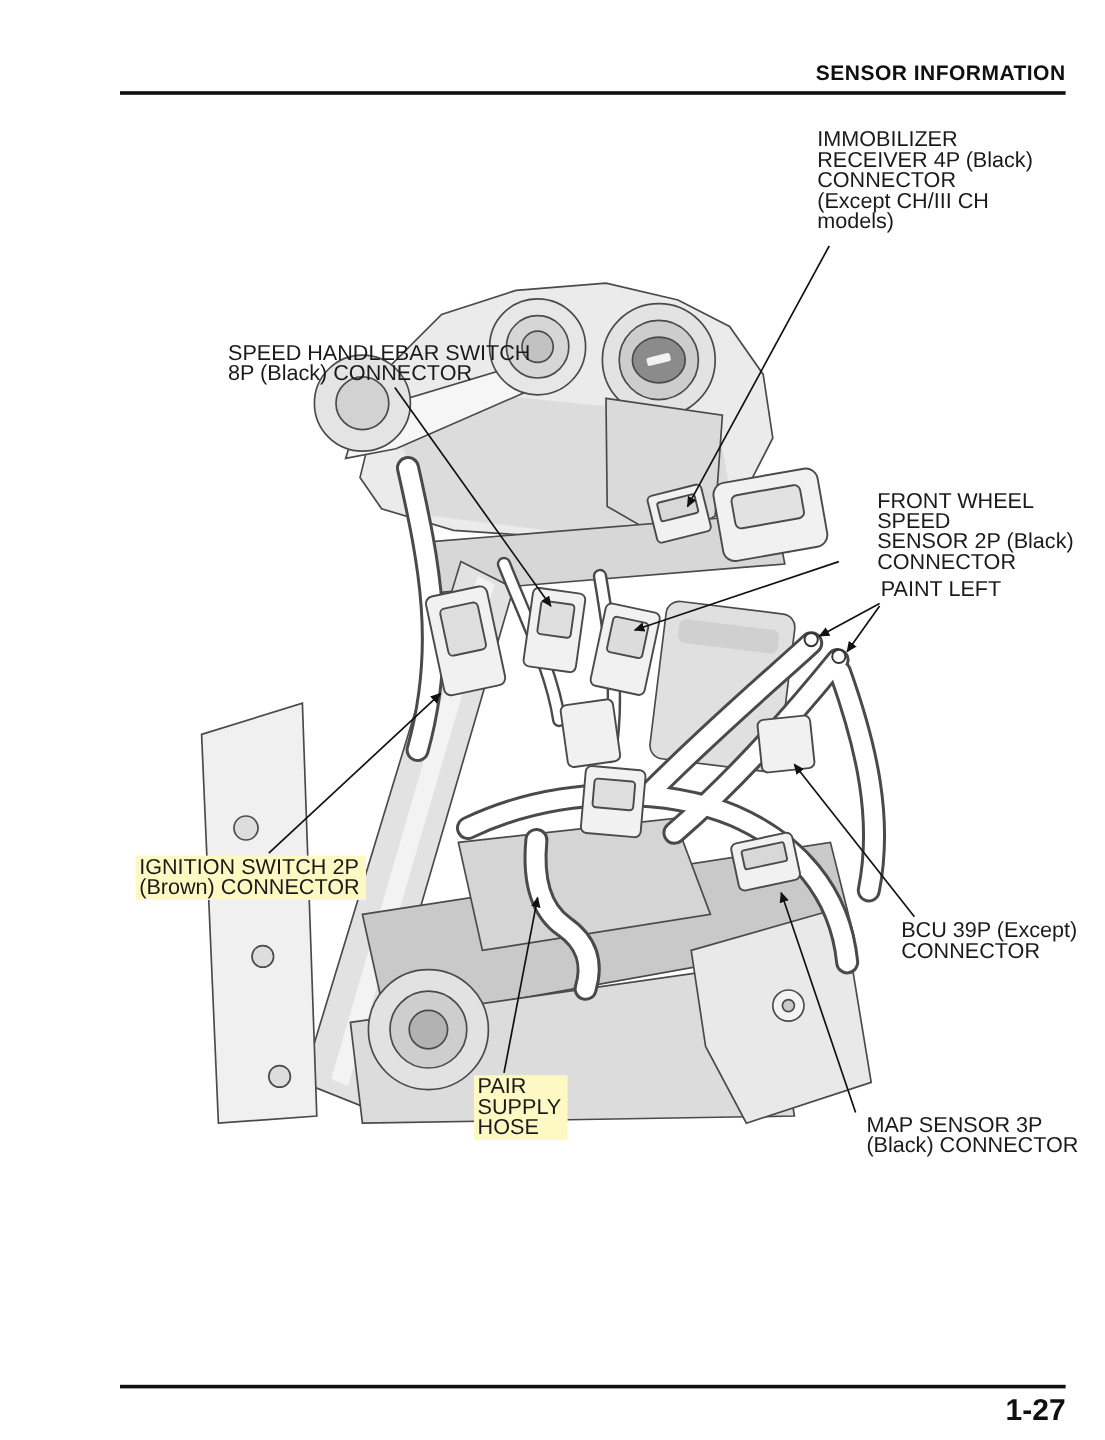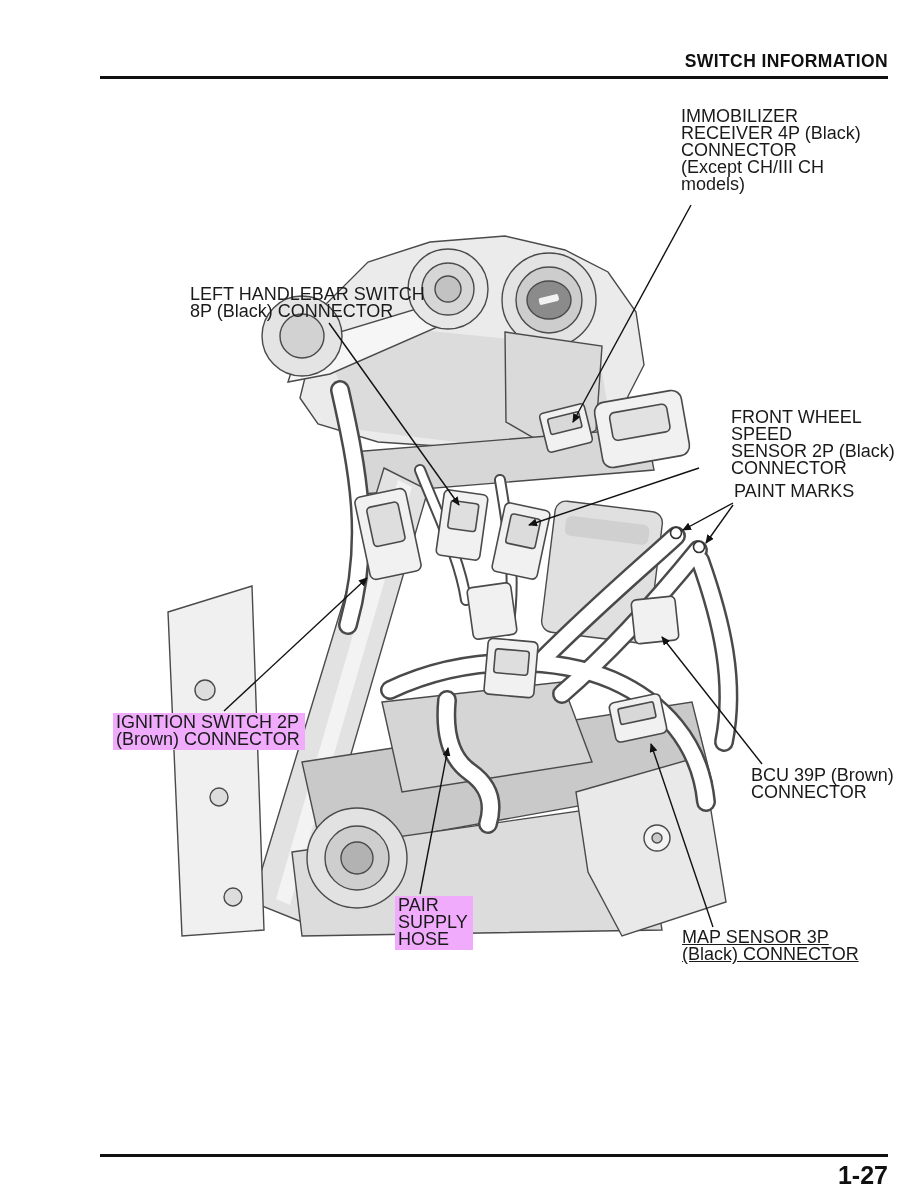--- a/index.html
+++ b/index.html
@@ -4,28 +4,28 @@
 <style>
   html,body{margin:0;padding:0;background:#ffffff;}
   body{width:921px;height:1200px;font-family:"Liberation Sans",sans-serif;}
   .page{position:relative;width:921px;height:1200px;background:#ffffff;overflow:hidden;}
   .header-title{position:absolute;top:51px;right:33px;font-size:17.5px;font-weight:bold;letter-spacing:.4px;color:#101010;}
   .header-rule{position:absolute;left:100px;width:788px;top:76px;height:3px;background:#101010;}
   .footer-rule{position:absolute;left:100px;width:788px;top:1154px;height:3px;background:#101010;}
   .page-number{position:absolute;top:1161px;right:33px;font-size:25px;font-weight:bold;color:#101010;}
   .art{position:absolute;left:0;top:0;width:921px;height:1200px;}
   .diagram-label{position:absolute;font-size:18px;line-height:17px;color:#1a1a1a;white-space:pre-line;z-index:3;}
-  .boxed{background:#f0abfc;padding:1px 5px 2px 3px;}
+  .boxed{background:#fef9c3;padding:1px 5px 2px 3px;}
 </style>
 </head>
 <body>
 
 <div class="page">
 
-  <div class="header-title">SWITCH INFORMATION</div>
+  <div class="header-title">SENSOR INFORMATION</div>
   <div class="header-rule"></div>
 
   <svg class="art" viewBox="0 0 921 1200">
     <defs>
       <marker id="arr" markerWidth="10" markerHeight="8" refX="8" refY="4" orient="auto" markerUnits="userSpaceOnUse">
         <path d="M0,0 L9,4 L0,8 Z" fill="#111111"></path>
       </marker>
     </defs>
 
     <g stroke="#4a4a4a" stroke-width="1.4" fill="#ededed">
@@ -154,32 +154,32 @@
       <path d="M420,894 L448,748" marker-end="url(#arr)"></path>
       <path d="M713,927 L651,744" marker-end="url(#arr)"></path>
     </g>
   </svg>
 
   <div class="diagram-label" style="left:681px;top:108px;">IMMOBILIZER
 RECEIVER 4P (Black)
 CONNECTOR
 (Except CH/III CH
 models)</div>
-  <div class="diagram-label" style="left:190px;top:286px;">LEFT HANDLEBAR SWITCH
+  <div class="diagram-label" style="left:190px;top:286px;">SPEED HANDLEBAR SWITCH
 8P (Black) CONNECTOR</div>
   <div class="diagram-label" style="left:703px;top:409px;margin-left:28px;">FRONT WHEEL SPEED
 SENSOR 2P (Black)
 CONNECTOR</div>
-  <div class="diagram-label" style="left:734px;top:483px;">PAINT MARKS</div>
+  <div class="diagram-label" style="left:734px;top:483px;">PAINT LEFT</div>
   <div class="diagram-label boxed" style="left:113px;top:713px;">IGNITION SWITCH 2P
 (Brown) CONNECTOR</div>
-  <div class="diagram-label" style="left:751px;top:767px;">BCU 39P (Brown)
+  <div class="diagram-label" style="left:751px;top:767px;">BCU 39P (Except)
 CONNECTOR</div>
   <div class="diagram-label boxed" style="left:382px;top:896px;margin-left:13px;">PAIR
 SUPPLY
 HOSE</div>
-  <div class="diagram-label" style="left:682px;top:929px;text-decoration:underline;">MAP SENSOR 3P
+  <div class="diagram-label" style="left:722px;top:929px;">MAP SENSOR 3P
 (Black) CONNECTOR</div>
 
   <div class="footer-rule"></div>
   <div class="page-number">1-27</div>
 
 </div>
 
 </body></html>

